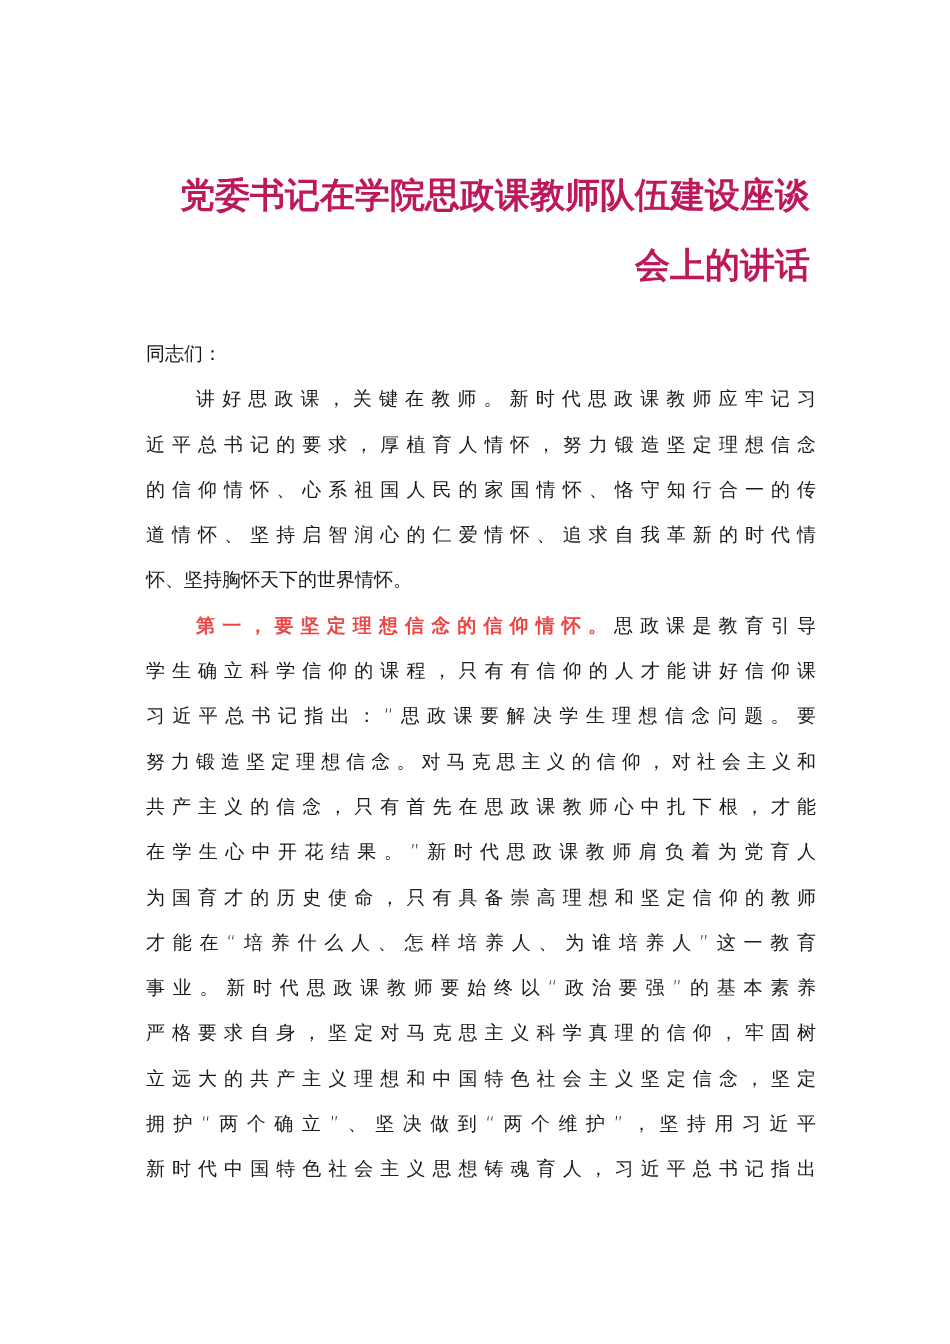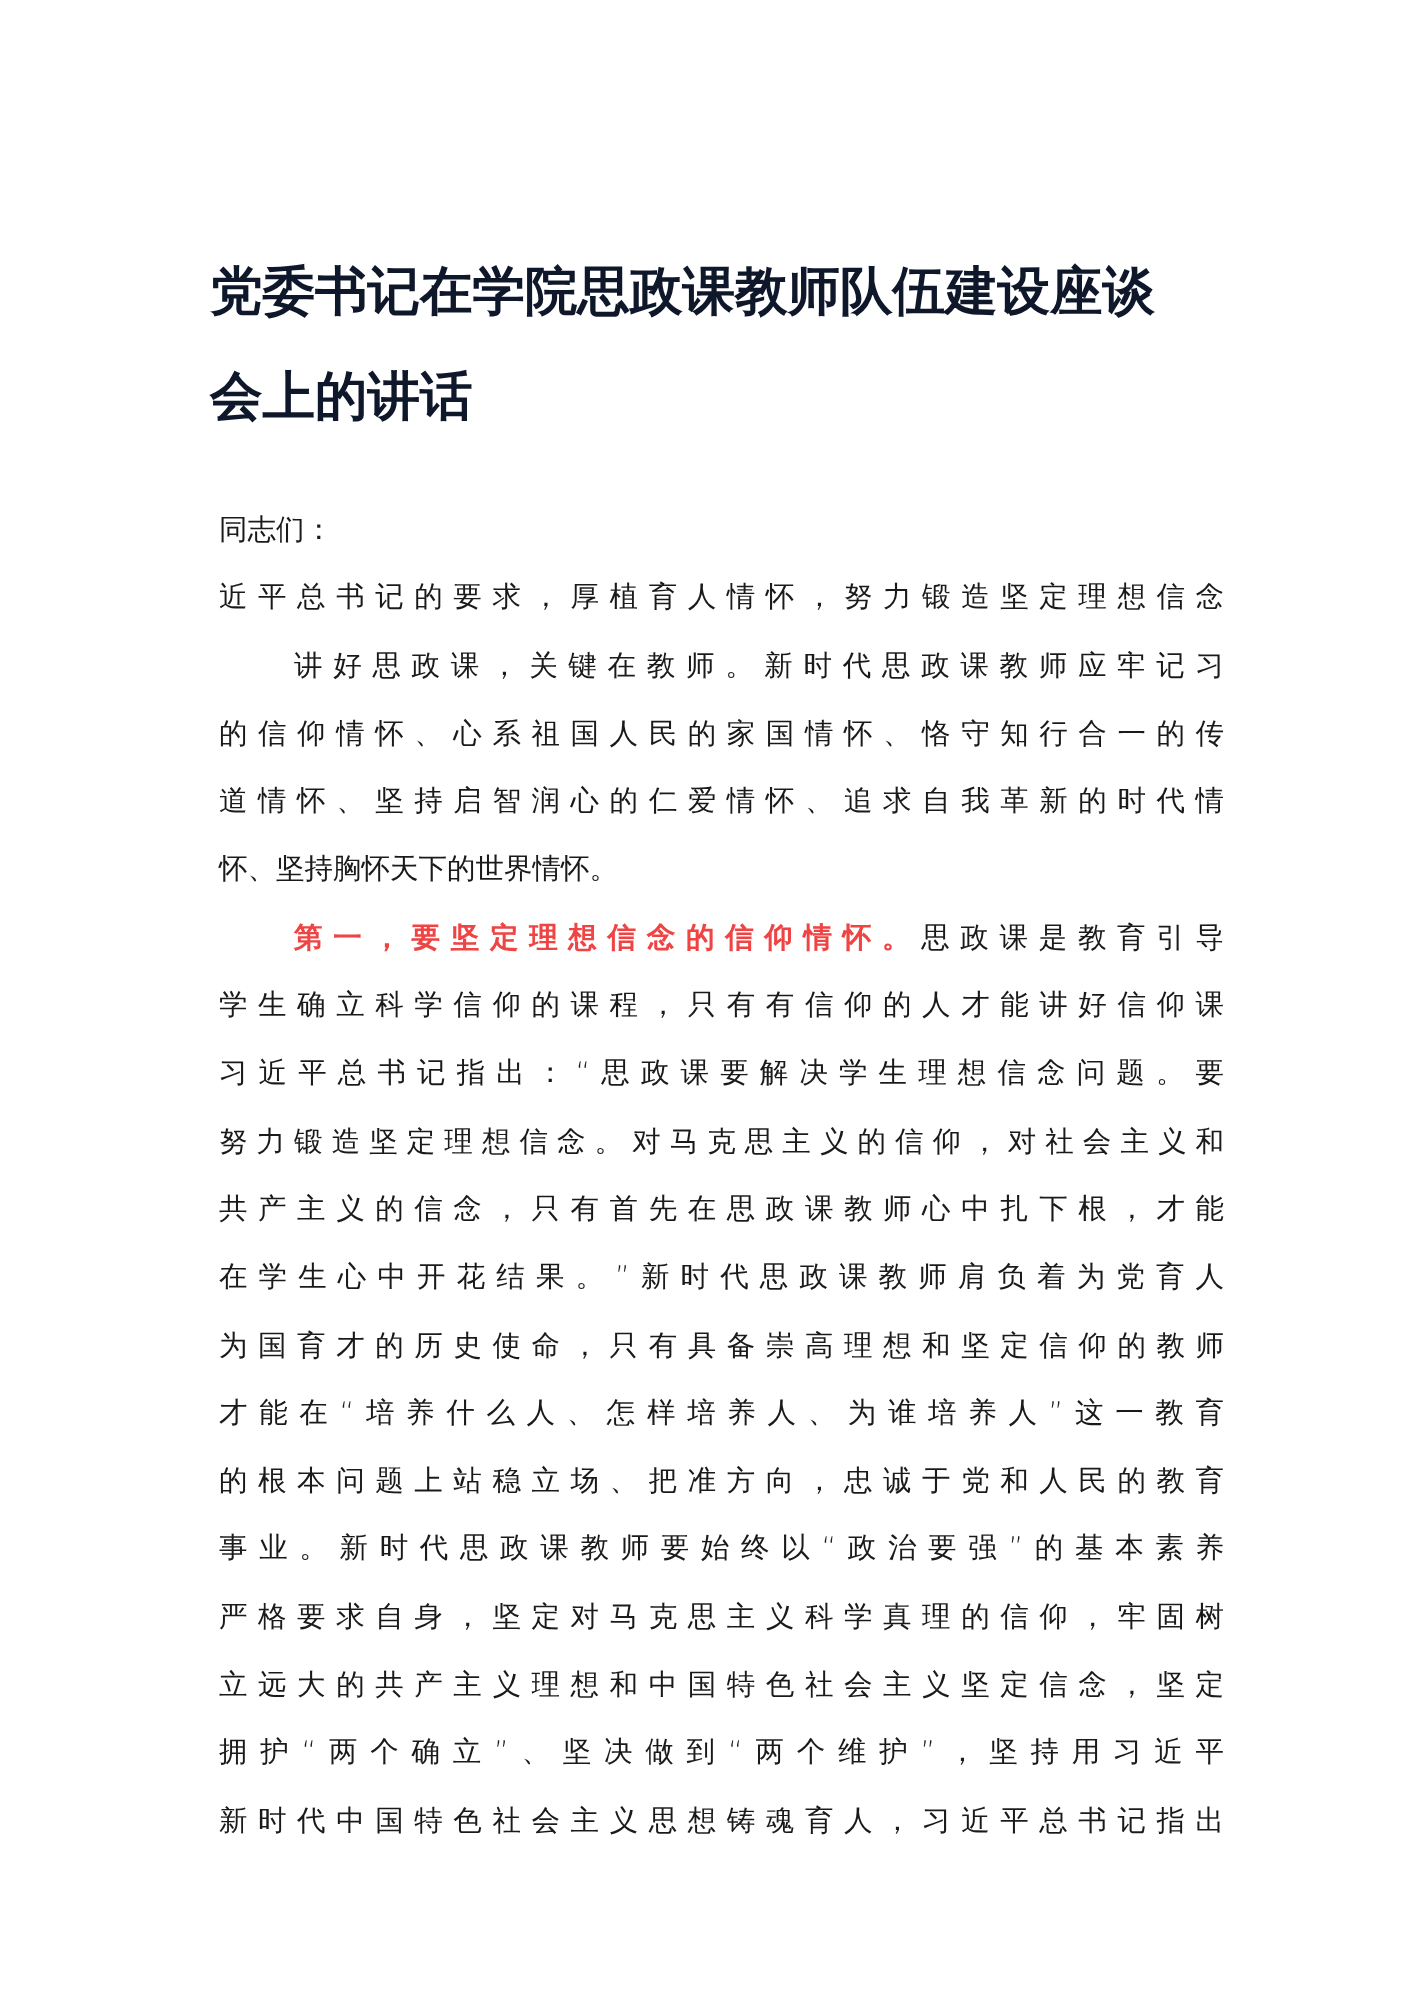--- a/index.html
+++ b/index.html
@@ -18,27 +18,27 @@
       position: absolute;
       left: 0; top: 0;
       width: 950px; height: 1344px;
       background: #ffffff;
     }
     .title {
       position: absolute;
       left: 140px;
       width: 670px;
       top: 160px;
-      text-align: left;
+      text-align: right;
       font-family: Liberation Sans, sans-serif;
       font-weight: bold;
       font-size: 35px;
       line-height: 70px;
       letter-spacing: 0px;
-      color: #0f172a;
+      color: #be185d;
     }
     .title .tline {
       display: block;
       white-space: nowrap;
     }
     .body {
       position: absolute;
       left: 146px;
       top: 331px;
       width: 670px;
@@ -73,37 +73,36 @@
 
   <div class="title">
     <span class="tline">党委书记在学院思政课教师队伍建设座谈</span>
     <span class="tline">会上的讲话</span>
   </div>
 
   <div class="body">
     <span class="line last">同志们：</span>
 
     <div>
+      <span class="line indent">讲好思政课，关键在教师。新时代思政课教师应牢记习</span>
       <span class="line">近平总书记的要求，厚植育人情怀，努力锻造坚定理想信念</span>
-      <span class="line indent">讲好思政课，关键在教师。新时代思政课教师应牢记习</span>
       <span class="line">的信仰情怀、心系祖国人民的家国情怀、恪守知行合一的传</span>
       <span class="line">道情怀、坚持启智润心的仁爱情怀、追求自我革新的时代情</span>
       <span class="line last">怀、坚持胸怀天下的世界情怀。</span>
     </div>
 
     <div>
       <span class="line indent"><span class="bold">第一，要坚定理想信念的信仰情怀。</span><span>思政课是教育引导</span></span>
       <span class="line">学生确立科学信仰的课程，只有有信仰的人才能讲好信仰课</span>
       <span class="line">习近平总书记指出：“思政课要解决学生理想信念问题。要</span>
       <span class="line">努力锻造坚定理想信念。对马克思主义的信仰，对社会主义和</span>
       <span class="line">共产主义的信念，只有首先在思政课教师心中扎下根，才能</span>
       <span class="line">在学生心中开花结果。”新时代思政课教师肩负着为党育人</span>
       <span class="line">为国育才的历史使命，只有具备崇高理想和坚定信仰的教师</span>
       <span class="line">才能在“培养什么人、怎样培养人、为谁培养人”这一教育</span>
-      <span class="line">的根本问题上站稳立场、把准方向，忠诚于党和人民的教育</span>
       <span class="line">事业。新时代思政课教师要始终以“政治要强”的基本素养</span>
       <span class="line">严格要求自身，坚定对马克思主义科学真理的信仰，牢固树</span>
       <span class="line">立远大的共产主义理想和中国特色社会主义坚定信念，坚定</span>
       <span class="line">拥护“两个确立”、坚决做到“两个维护”，坚持用习近平</span>
       <span class="line">新时代中国特色社会主义思想铸魂育人，习近平总书记指出</span>
     </div>
   </div>
 
 </div>
 

